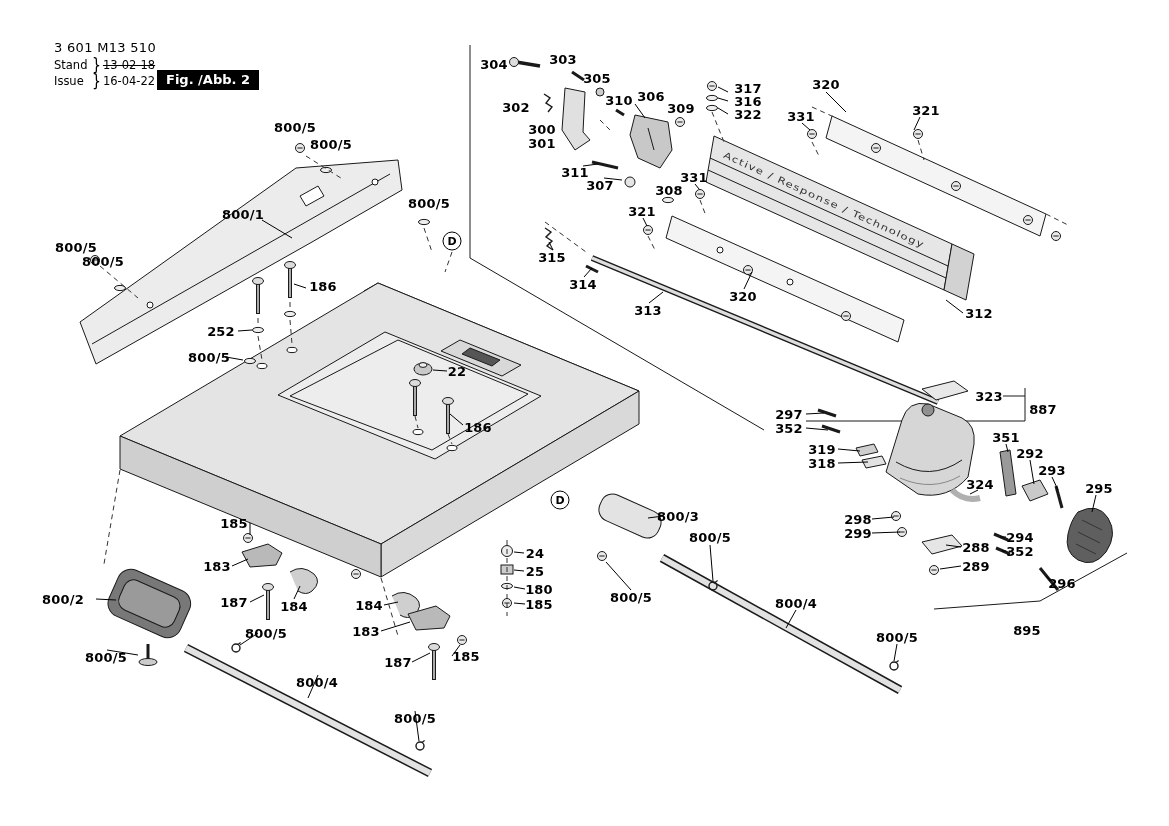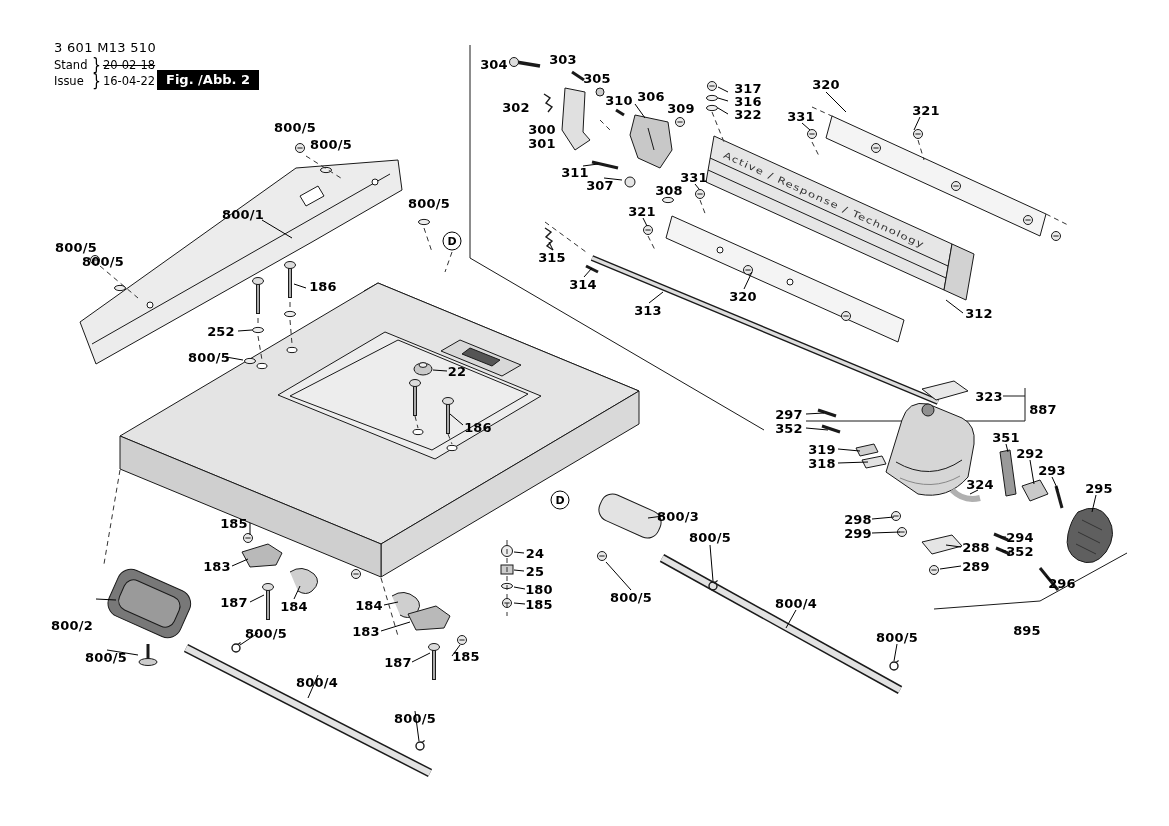--- a/index.html
+++ b/index.html
@@ -354,21 +354,21 @@
       <div class="callout" style="left: 1020px; top: 537px;">294</div>
       <div class="callout" style="left: 1020px; top: 551px;">352</div>
       <div class="callout" style="left: 976px; top: 566px;">289</div>
       <div class="callout" style="left: 1062px; top: 583px;">296</div>
       <div class="callout" style="left: 678px; top: 516px;">800/3</div>
       <div class="callout" style="left: 710px; top: 537px;">800/5</div>
       <div class="callout" style="left: 234px; top: 523px;">185</div>
       <div class="callout" style="left: 217px; top: 566px;">183</div>
       <div class="callout" style="left: 234px; top: 602px;">187</div>
       <div class="callout" style="left: 294px; top: 606px;">184</div>
-      <div class="callout" style="left: 72px; top: 599px; margin-top: 26px;">800/2</div>
+      <div class="callout" style="left: 63px; top: 599px;">800/2</div>
       <div class="callout" style="left: 266px; top: 633px;">800/5</div>
       <div class="callout" style="left: 106px; top: 657px;">800/5</div>
       <div class="callout" style="left: 535px; top: 553px;">24</div>
       <div class="callout" style="left: 535px; top: 571px;">25</div>
       <div class="callout" style="left: 539px; top: 589px;">180</div>
       <div class="callout" style="left: 539px; top: 604px;">185</div>
       <div class="callout" style="left: 369px; top: 605px;">184</div>
       <div class="callout" style="left: 366px; top: 631px;">183</div>
       <div class="callout" style="left: 398px; top: 662px;">187</div>
       <div class="callout" style="left: 466px; top: 656px;">185</div>
@@ -380,21 +380,21 @@
       <div class="callout" style="left: 415px; top: 718px;">800/5</div>
       <div class="marker" style="left: 452px; top: 241px;">D</div>
       <div class="marker" style="left: 560px; top: 500px;">D</div>
     </div>
 
   <div class="header">
     <div class="model-number">3 601 M13 510</div>
     <div class="date-row">
       <span class="lbl">Stand</span>
       <span class="brk">}</span>
-      <span class="strike">20-02-18</span>
+      <span class="strike">13-02-18</span>
     </div>
     <div class="date-row">
       <span class="lbl">Issue</span>
       <span class="brk">}</span>
       <span>16-04-22</span>
     </div>
   </div>
   <div class="fig-box">Fig. /Abb. 2</div>
 
 

